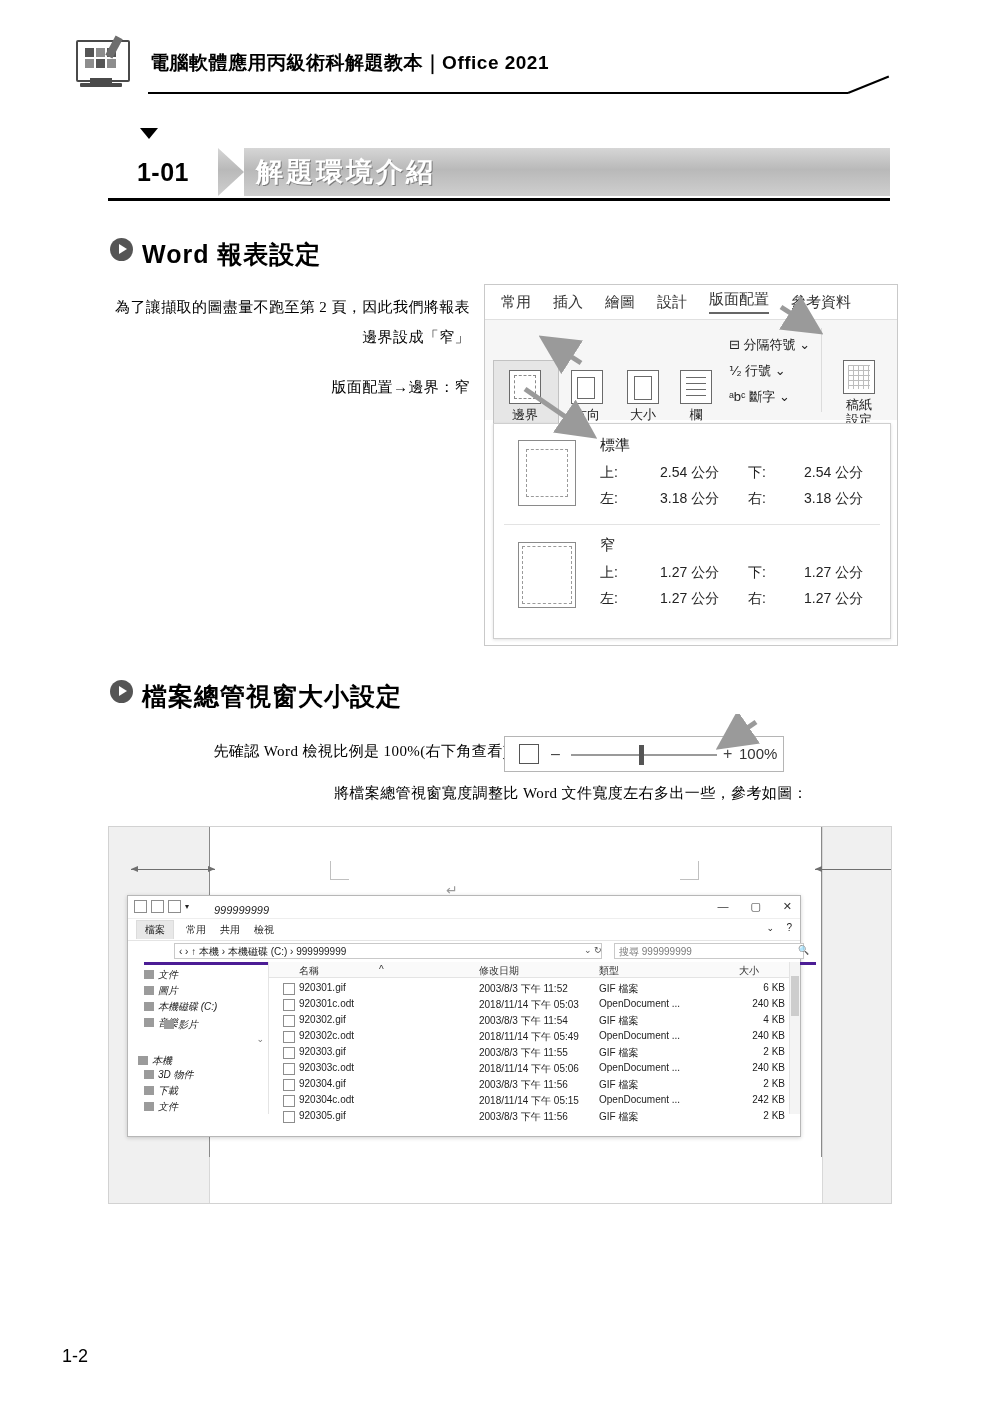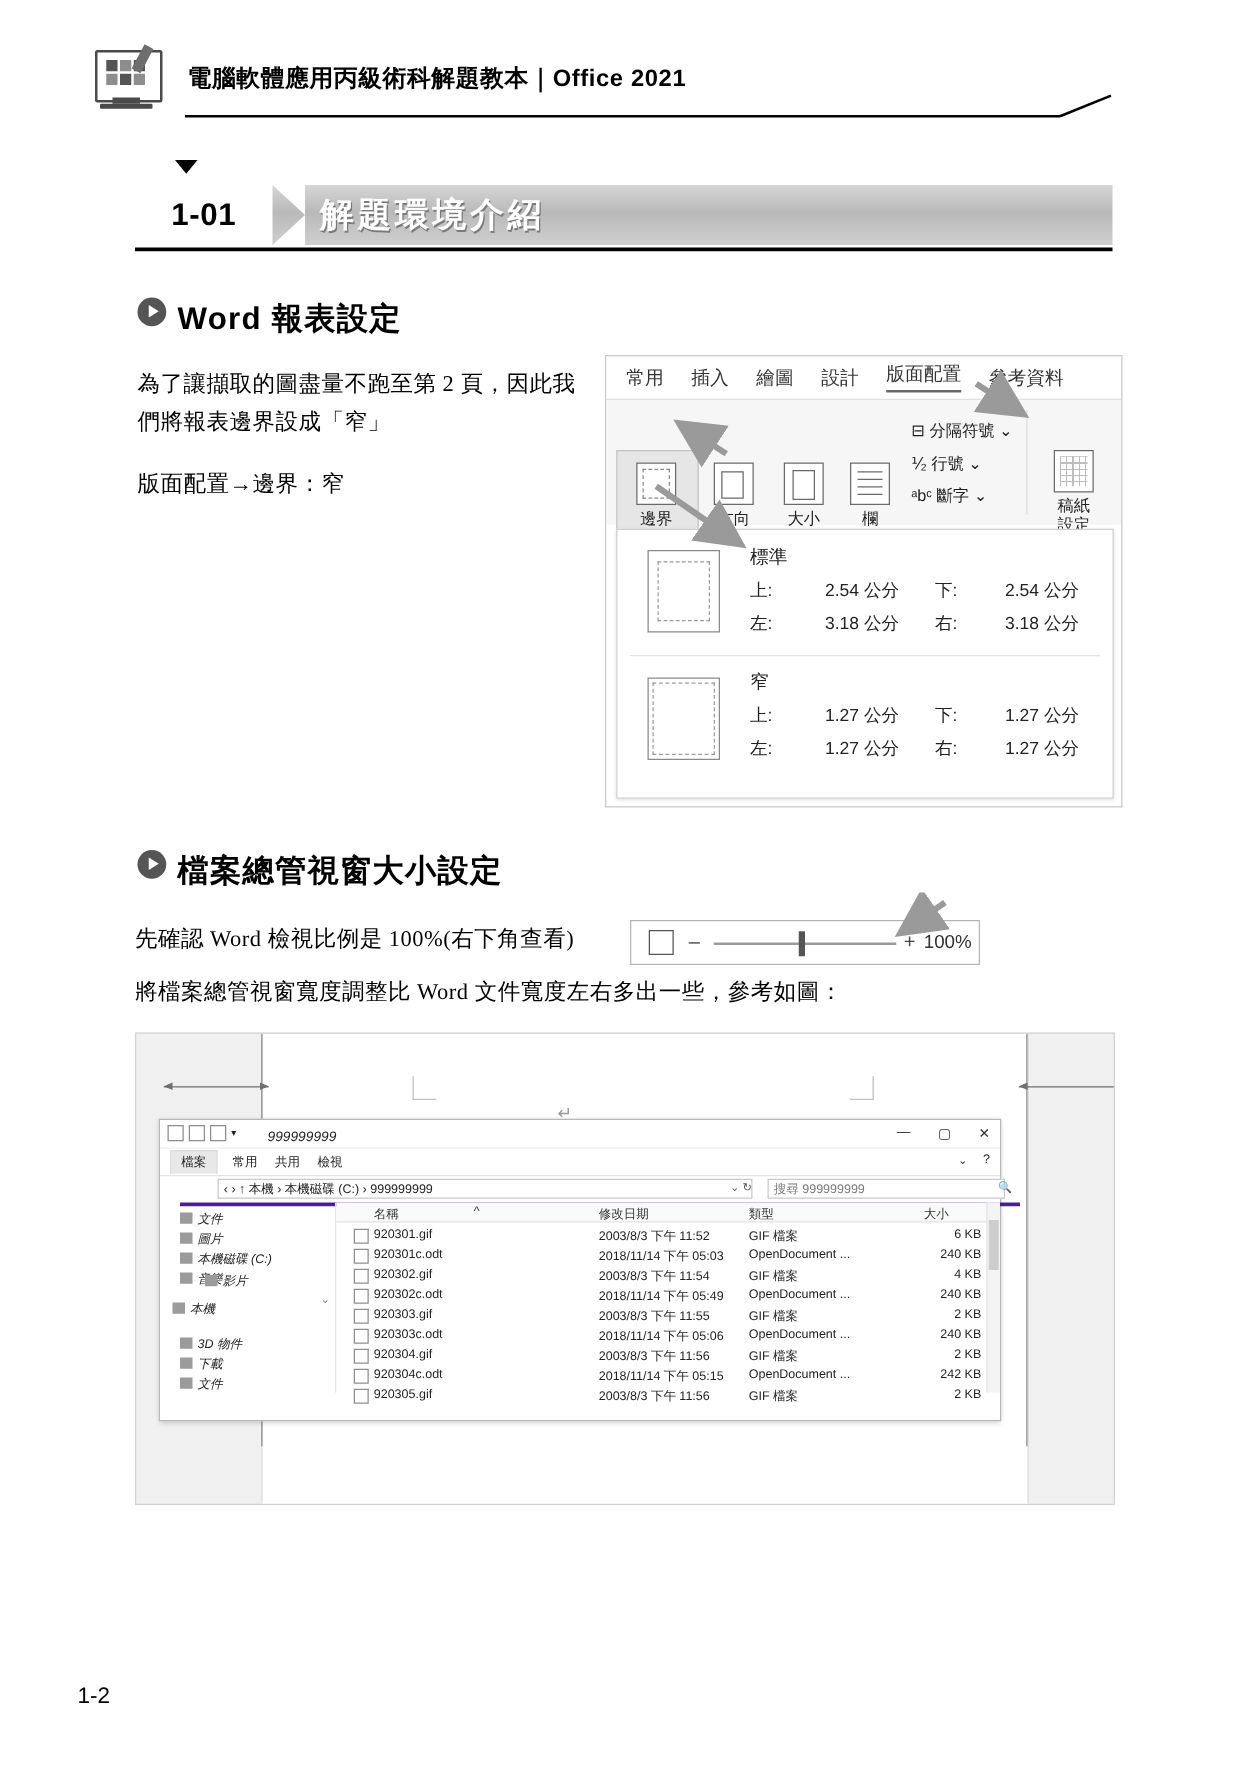--- a/index.html
+++ b/index.html
@@ -185,23 +185,24 @@
   .h2-text {
     font-size: 25px;
     font-weight: bold;
     font-family: "Liberation Sans", "DejaVu Sans", sans-serif;
     letter-spacing: 1px;
     white-space: nowrap;
   }
 
   .para {
     position: absolute;
-    font-size: 18px;
+    font-size: 15px;
     line-height: 30px;
     letter-spacing: 0.4px;
+    text-align: right;
   }
 
   
   .ribbon {
     position: absolute;
     left: 484px;
     top: 284px;
     width: 412px;
     height: 360px;
     background: #fff;
@@ -813,21 +814,21 @@
       <div class="search-field">搜尋 999999999</div>
       <span style="position:absolute;right:6px;top:5px;font-size:9px;color:#555;">🔍</span>
     </div>
 
     <div class="nav-pane">
       <div class="nav-item" style="top:6px;"><span class="nav-ico"></span><span>文件</span></div>
       <div class="nav-item" style="top:22px;"><span class="nav-ico"></span><span>圖片</span></div>
       <div class="nav-item" style="top:38px;text-align:right;"><span class="nav-ico"></span><span>本機磁碟 (C:)</span></div>
       <div class="nav-item" style="top:54px;"><span class="nav-ico"></span><span>音樂</span></div>
       <div class="nav-item" style="top:56px;margin-left:20px;"><span class="nav-ico"></span><span>影片</span></div>
-      <div class="nav-item" style="top:78px; left:10px;"><span class="nav-ico"></span><span>本機</span></div>
+      <div class="nav-item" style="top:92px; left:10px;"><span class="nav-ico"></span><span>本機</span></div>
       <div class="nav-item" style="top:106px;"><span class="nav-ico"></span><span>3D 物件</span></div>
       <div class="nav-item" style="top:122px;"><span class="nav-ico"></span><span>下載</span></div>
       <div class="nav-item" style="top:138px;"><span class="nav-ico"></span><span>文件</span></div>
       <div style="position:absolute;right:4px;top:72px;font-size:9px;color:#777;">⌄</div>
     </div>
 
     <div class="list-head">
       <span class="lh-cell" style="left:30px;">名稱</span>
       <span class="lh-cell" style="left:210px;">修改日期</span>
       <span class="lh-cell" style="left:330px;">類型</span>

